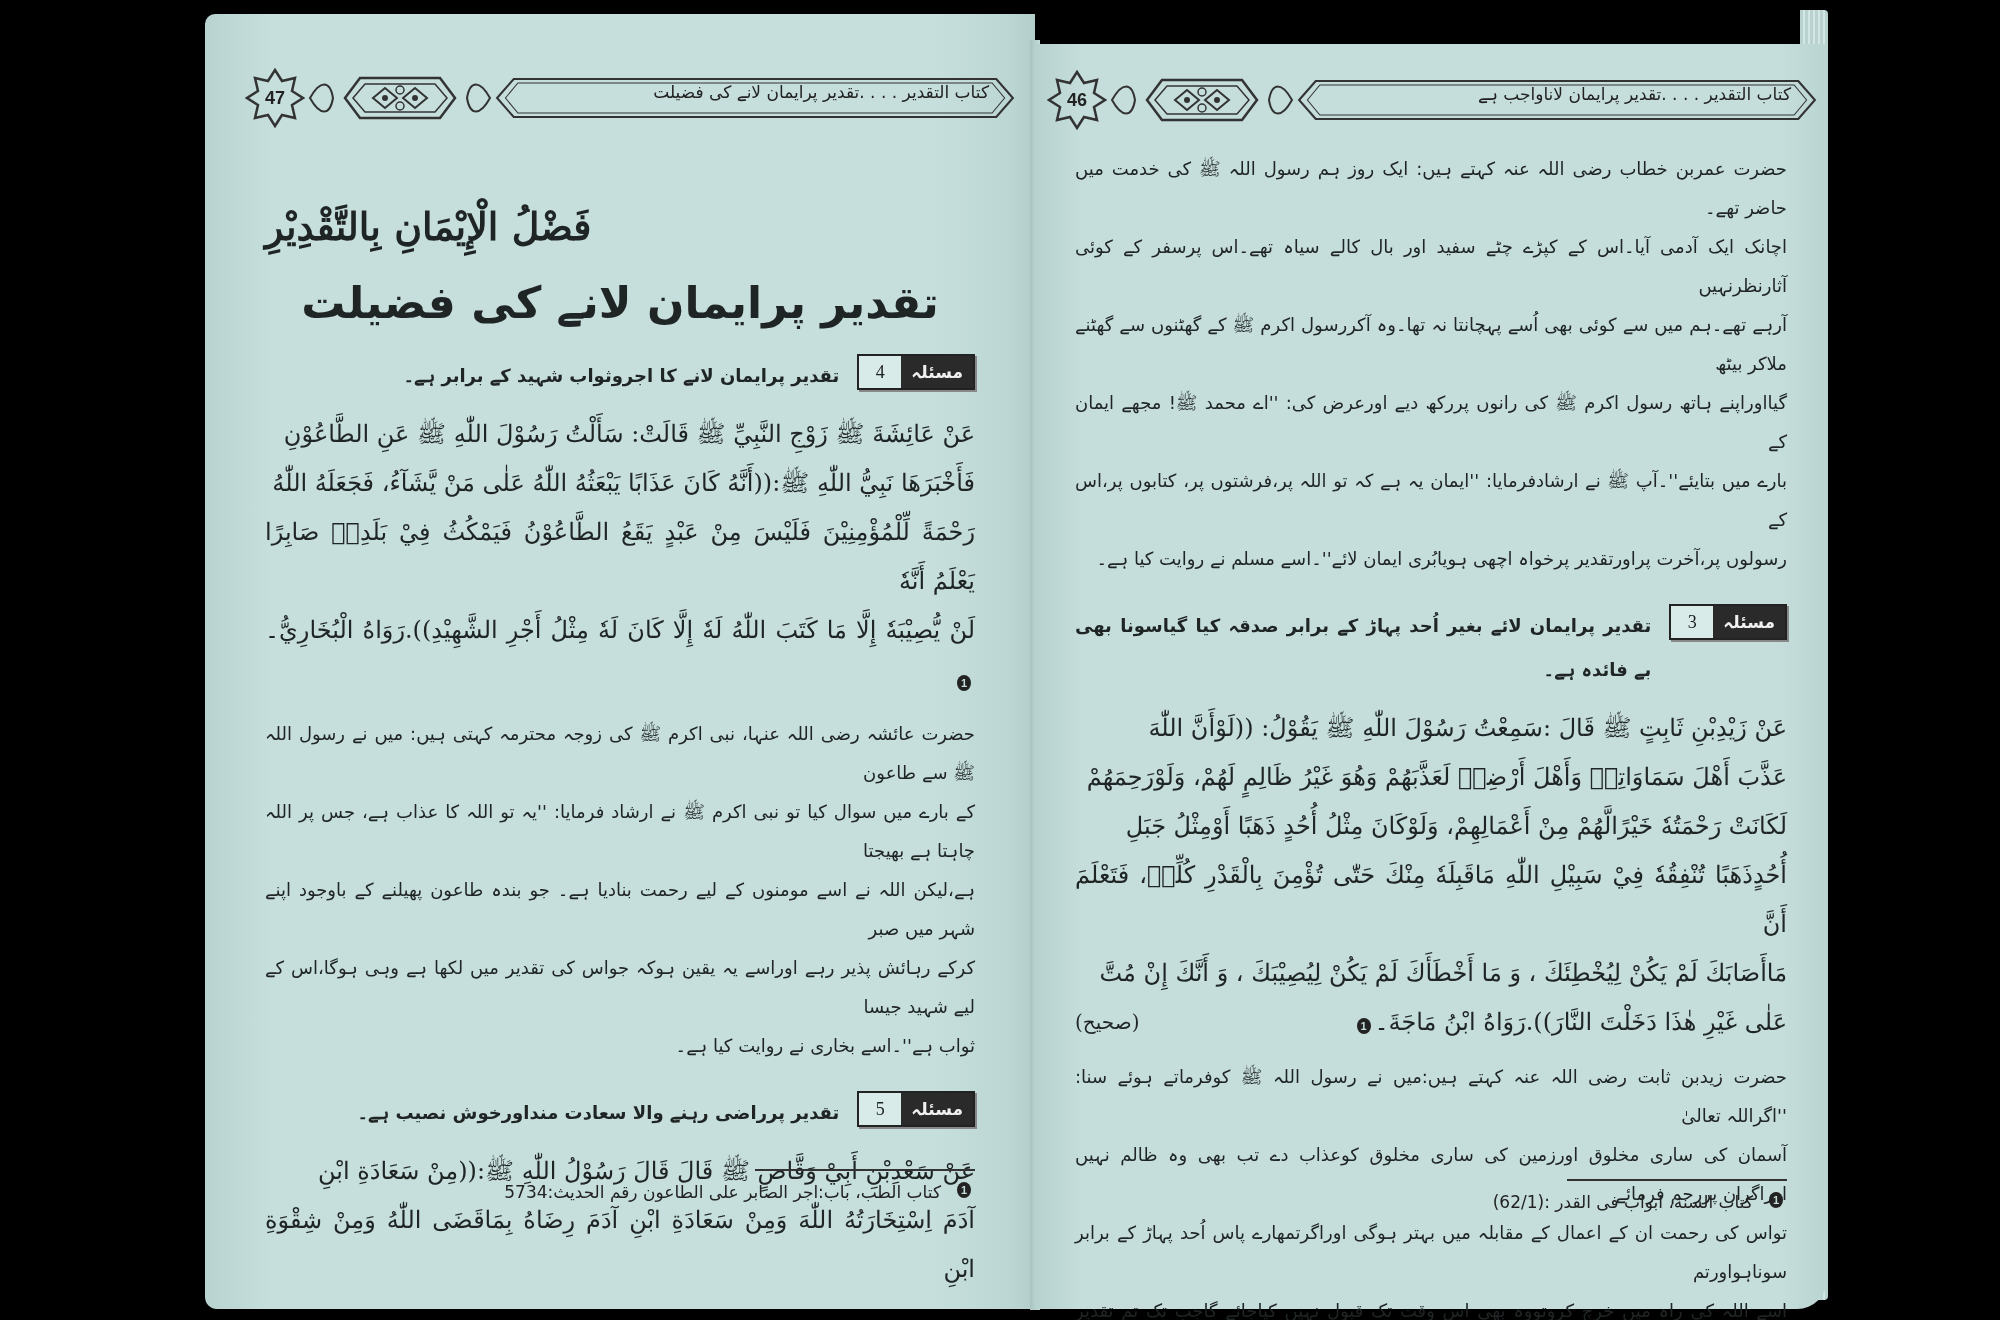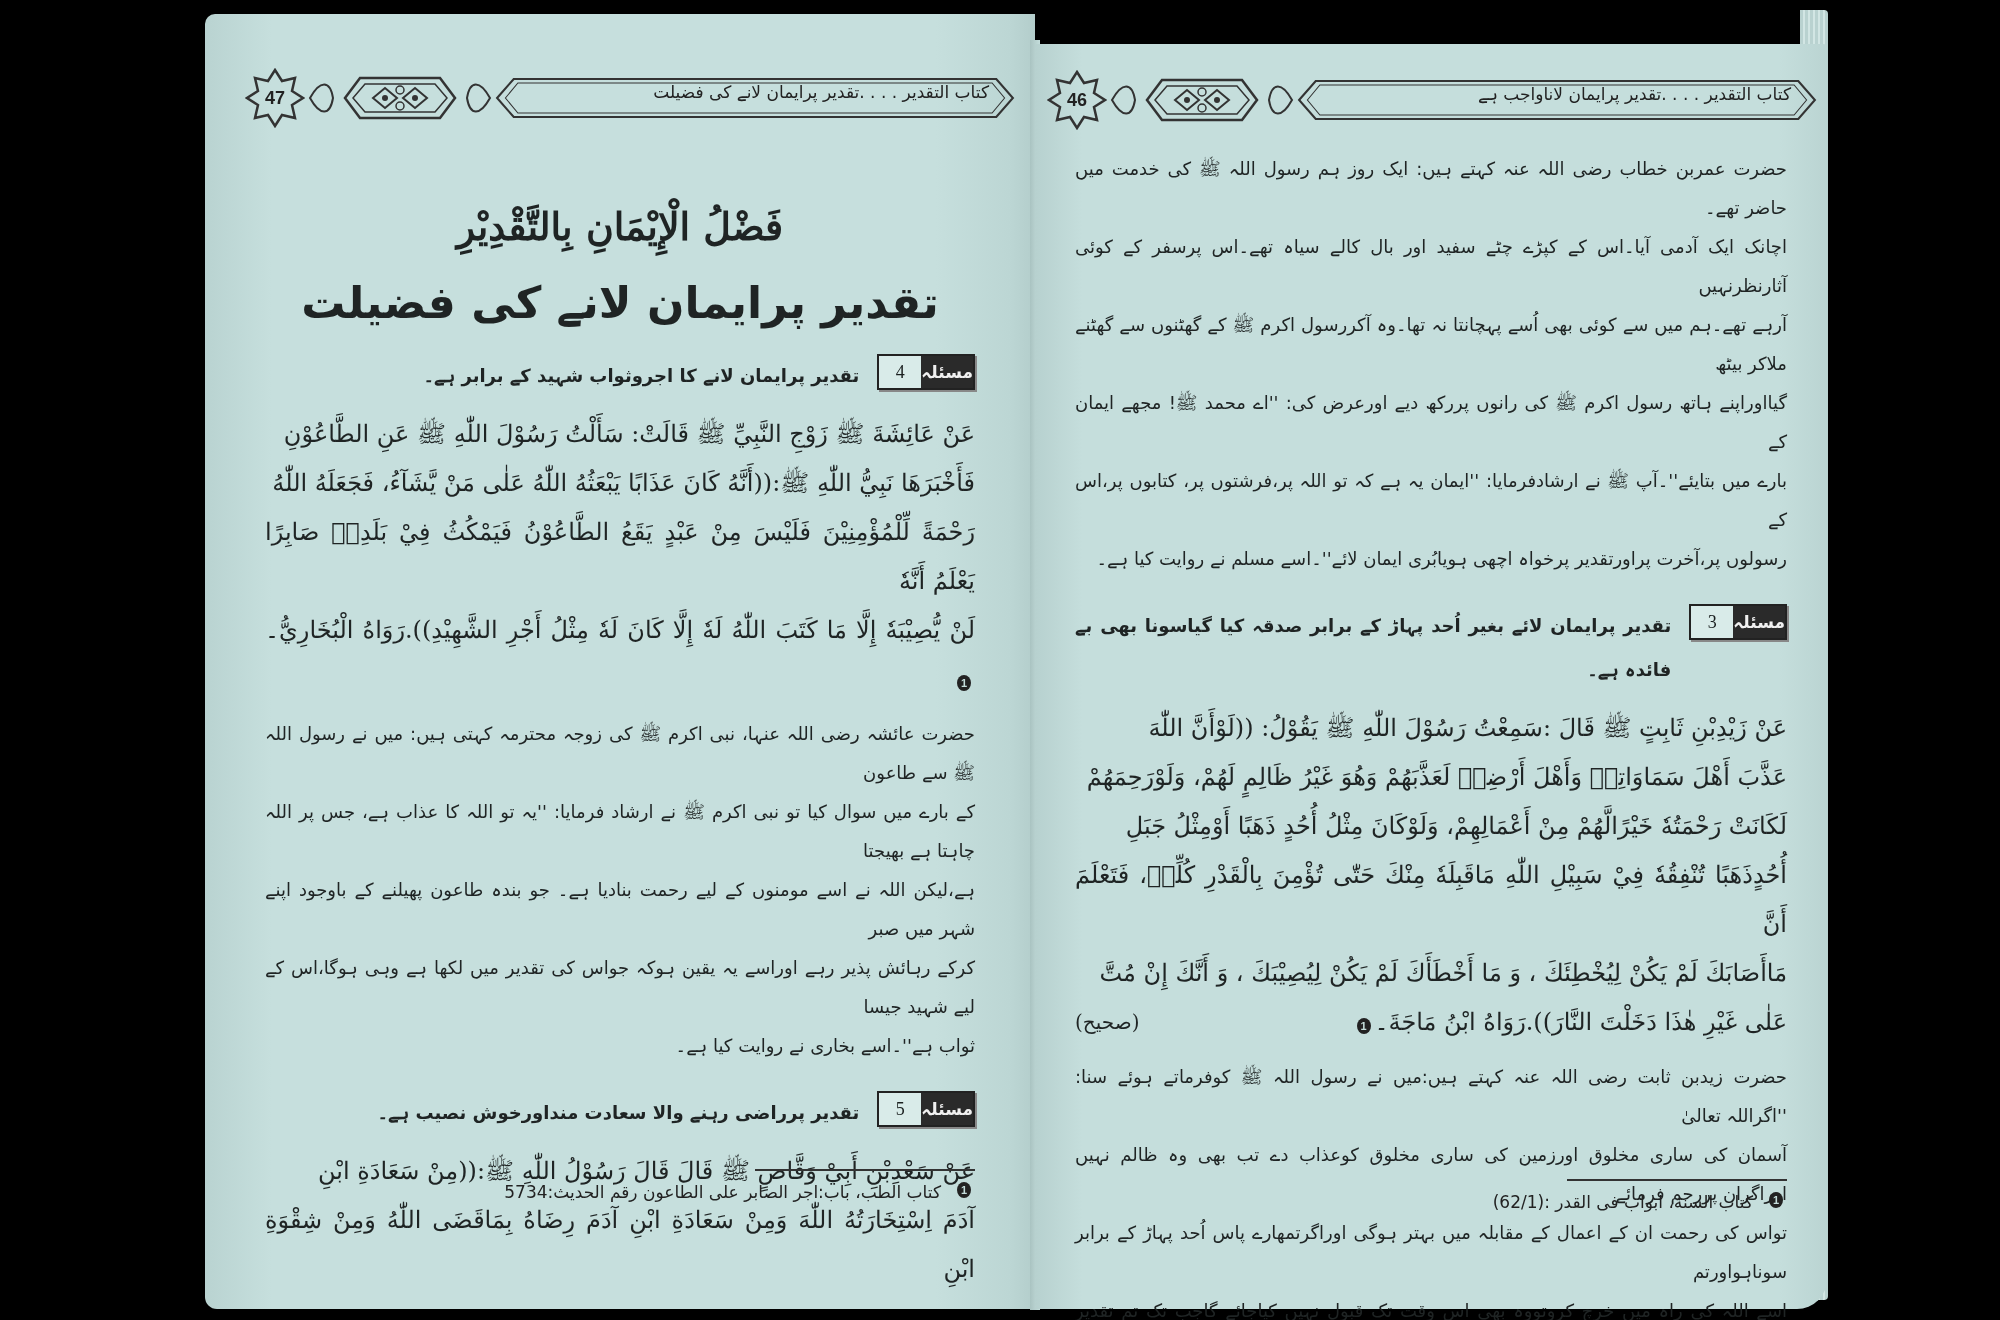--- a/index.html
+++ b/index.html
@@ -50,37 +50,37 @@
     position:absolute; right:26px; top:0; bottom:12px; display:flex; align-items:center;
     direction:rtl; font-family:"DejaVu Sans", sans-serif; font-size:17px; color:#222;
   }
   
   .content {
     position:absolute; direction:rtl; text-align:justify;
   }
   .page-left .content { left:60px; right:60px; top:120px; }
   .page-right .content { left:40px; right:40px; top:95px; }
   .title-ar {
-    text-align:center; font-family:"DejaVu Serif", serif; font-size:38px; font-weight:bold;
+    text-align:left; font-family:"DejaVu Serif", serif; font-size:38px; font-weight:bold;
     margin-top:70px; color:#1f2424;
   }
   .title-ur {
     text-align:center; font-family:"DejaVu Sans", sans-serif; font-size:44px; font-weight:bold;
     margin-top:28px; color:#1f2424;
   }
   .masala {
     display:flex; align-items:flex-start; gap:18px; margin-top:26px;
   }
   .masala-badge {
     flex:0 0 auto; display:flex; border:2px solid #222; height:32px; direction:rtl;
     background:#bcd4d2; box-shadow:2px 2px 0 #888;
   }
   .masala-label {
     background:#2a2a2a; color:#f0f0f0; font-weight:bold; font-size:17px;
-    padding:0 0; display:flex; align-items:center;
+    padding:0 10px; display:flex; align-items:center;
   }
   .masala-num {
     width:42px; display:flex; align-items:center; justify-content:center;
     font-family:"Liberation Serif", serif; font-size:18px; background:#d9ebe9;
   }
   .masala-text {
     font-size:18px; font-weight:bold; line-height:44px; color:#1f2424;
   }
   .arabic {
     font-family:"DejaVu Serif", serif; font-size:24px; line-height:49px; color:#1f2424;

